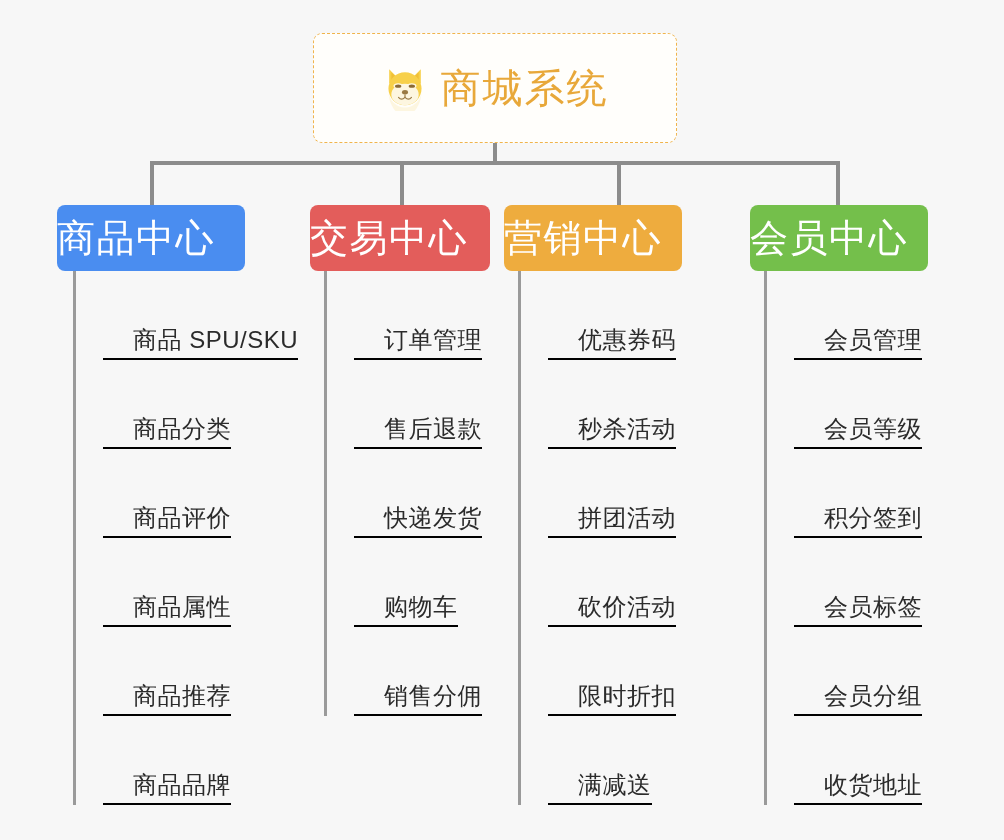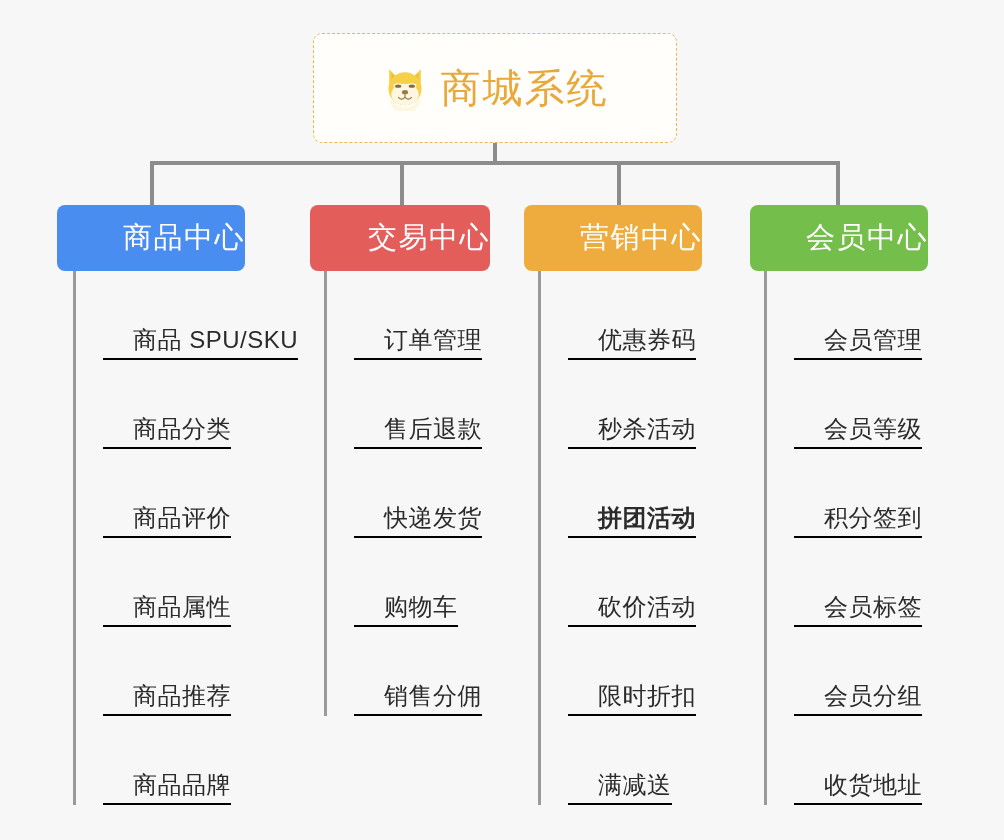--- a/index.html
+++ b/index.html
@@ -62,23 +62,23 @@
   
   .column {
     position: absolute;
     top: 205px;
   }
   .col-head {
     height: 66px;
     border-radius: 8px;
     display: flex;
     align-items: center;
-    justify-content: flex-end;
+    justify-content: flex-start;
     color: #ffffff;
-    font-size: 29px;
+    font-size: 38px;
     letter-spacing: 1.5px;
     box-sizing: border-box;
   }
   .leaf-wrap {
     position: relative;
     margin-top: 0;
   }
   .spine {
     position: absolute;
     top: 0;
@@ -206,39 +206,39 @@
               <span class="leaf-label" style="margin-left: 30px;">购物车</span>
             </div>
           </div>
           <div class="leaf" style="padding-left: 14px;">
             <div class="leaf-inner" style="margin-left: 30px;">
               <span class="leaf-label" style="margin-left: 30px;">销售分佣</span>
             </div>
           </div>
         </div>
       </div>
-      <div class="column" style="left: 524px; width: 178px;">
+      <div class="column" style="left: 504px; width: 178px;">
         <div class="col-head" style="background: rgb(238, 172, 62);">
           <span>营销中心</span>
         </div>
         <div class="leaf-wrap">
           <div class="spine" style="left: 14px;"></div>
           <div class="leaf" style="padding-left: 14px;">
             <div class="leaf-inner" style="margin-left: 30px;">
               <span class="leaf-label" style="margin-left: 30px;">优惠券码</span>
             </div>
           </div>
           <div class="leaf" style="padding-left: 14px;">
             <div class="leaf-inner" style="margin-left: 30px;">
               <span class="leaf-label" style="margin-left: 30px;">秒杀活动</span>
             </div>
           </div>
           <div class="leaf" style="padding-left: 14px;">
             <div class="leaf-inner" style="margin-left: 30px;">
-              <span class="leaf-label" style="margin-left: 30px; font-weight: bold;">拼团活动</span>
+              <span class="leaf-label" style="margin-left: 30px;">拼团活动</span>
             </div>
           </div>
           <div class="leaf" style="padding-left: 14px;">
             <div class="leaf-inner" style="margin-left: 30px;">
               <span class="leaf-label" style="margin-left: 30px;">砍价活动</span>
             </div>
           </div>
           <div class="leaf" style="padding-left: 14px;">
             <div class="leaf-inner" style="margin-left: 30px;">
               <span class="leaf-label" style="margin-left: 30px;">限时折扣</span>

